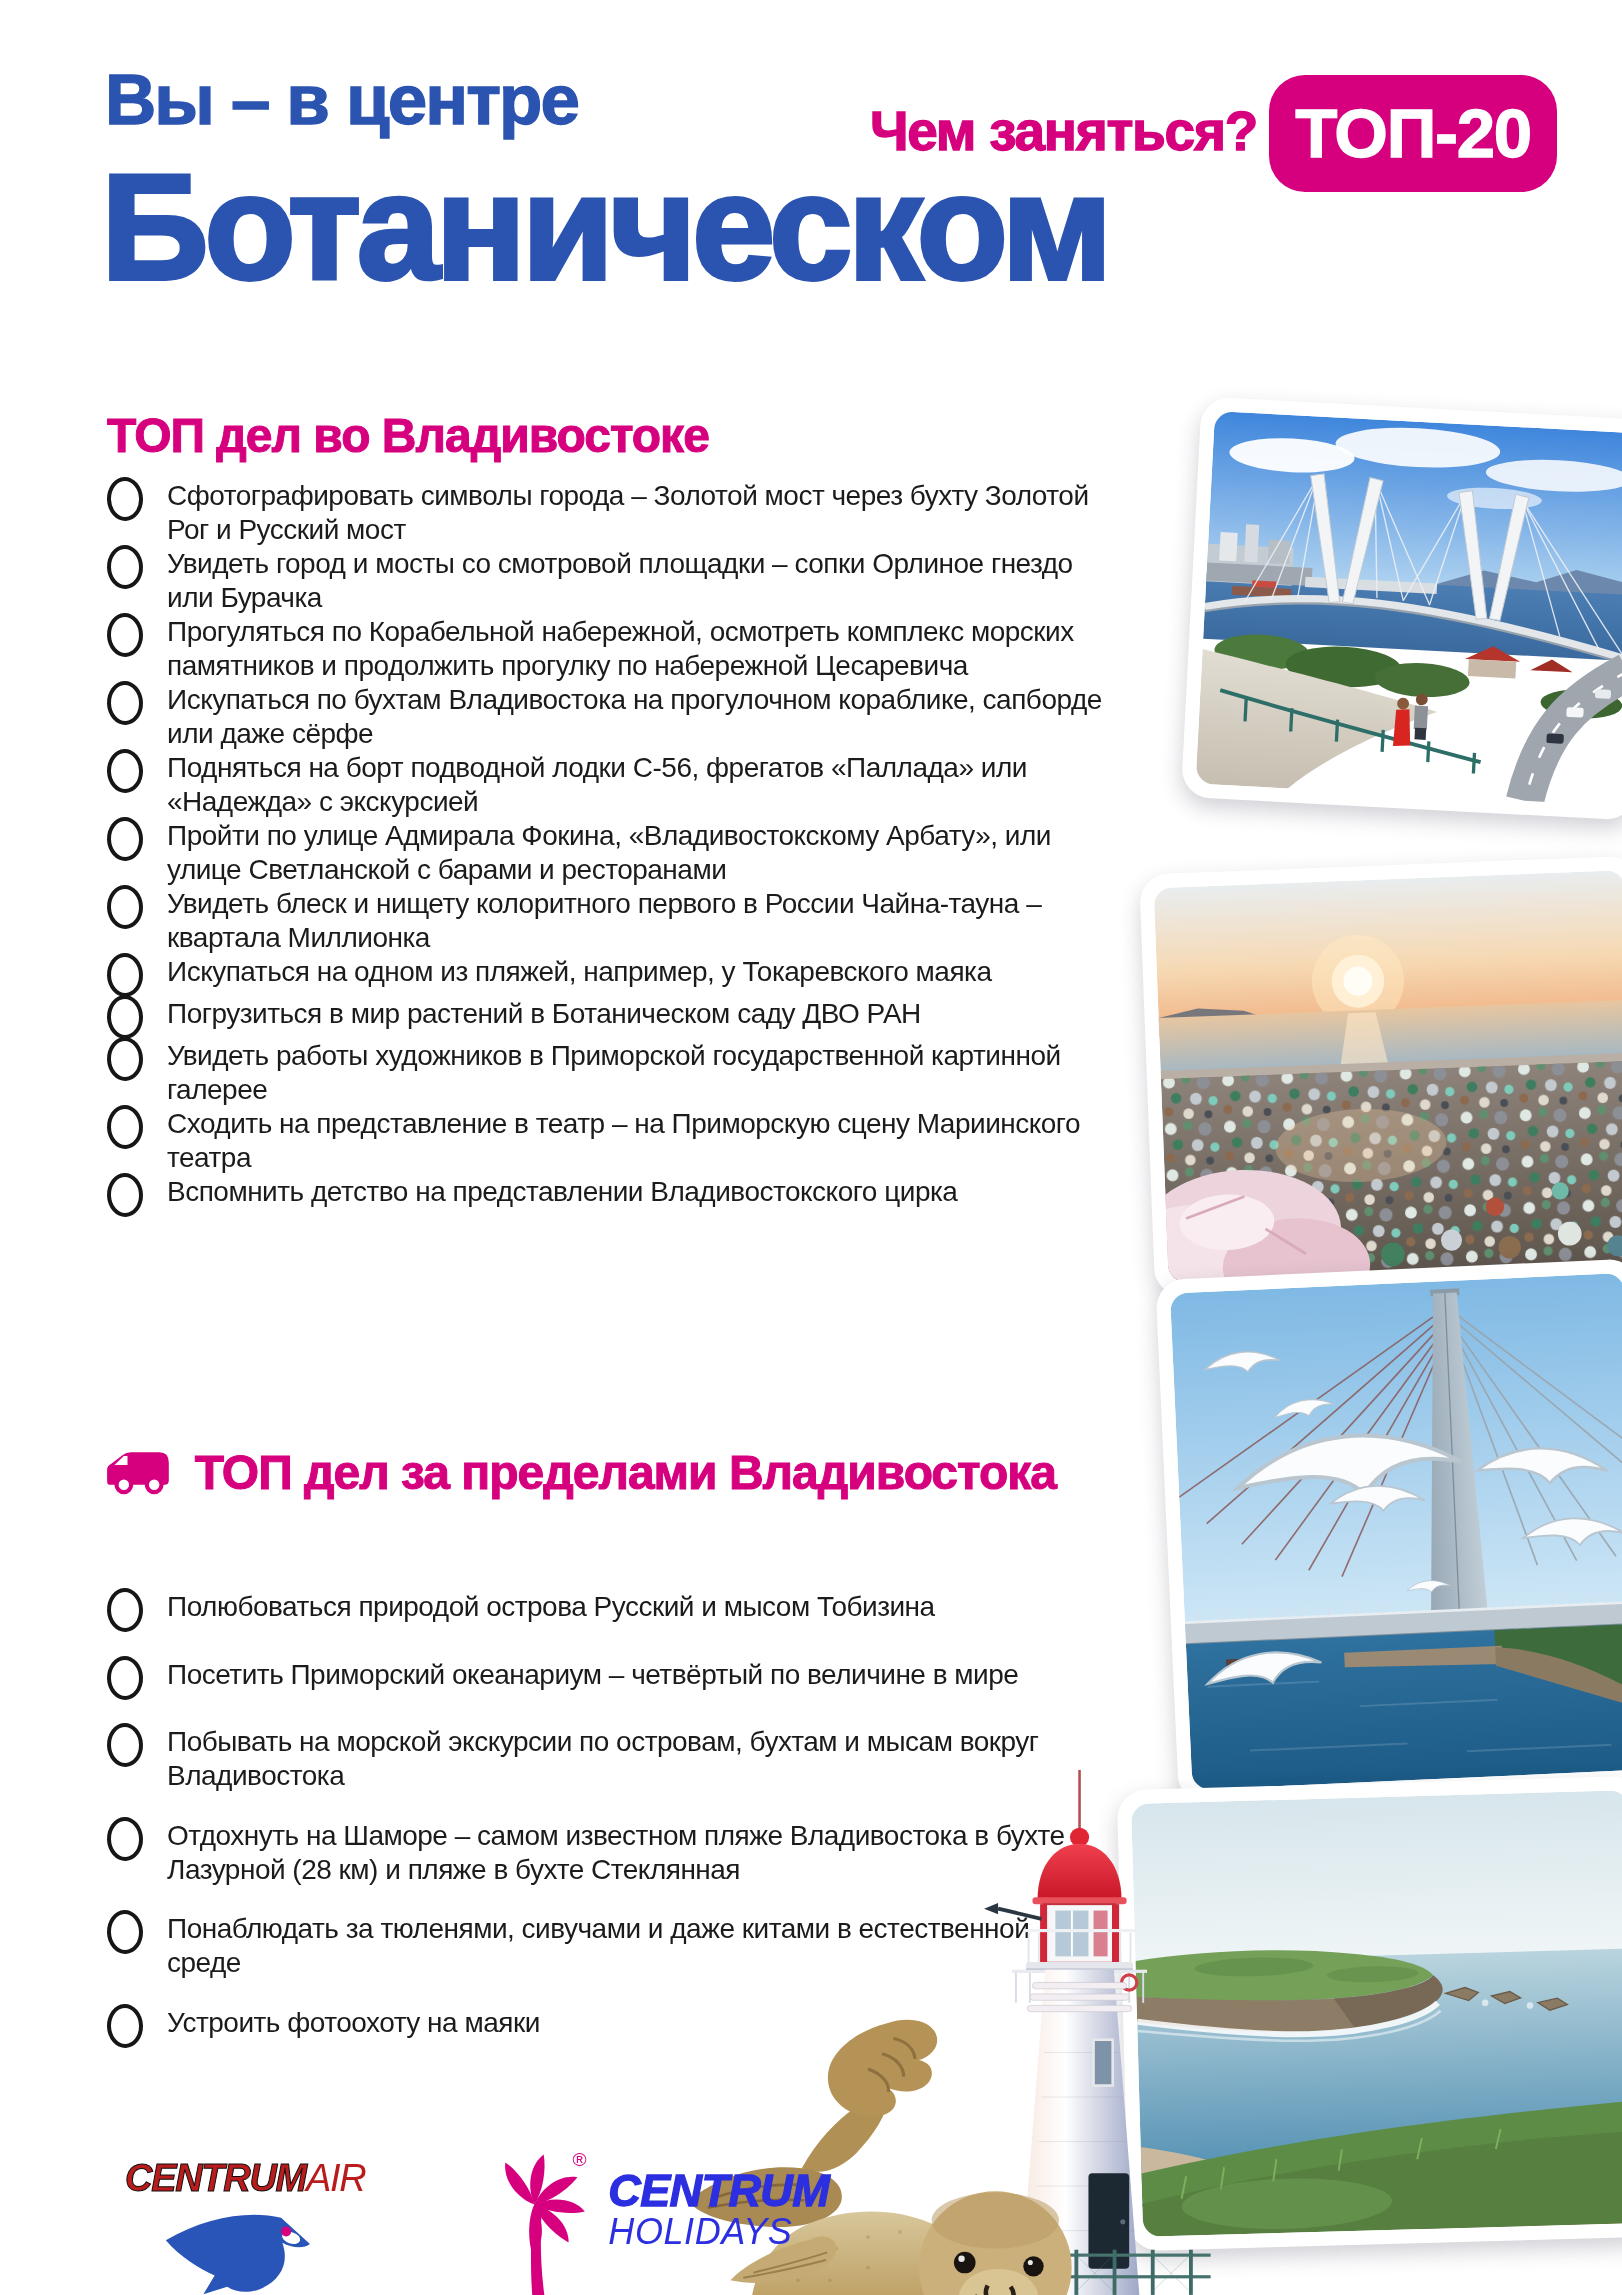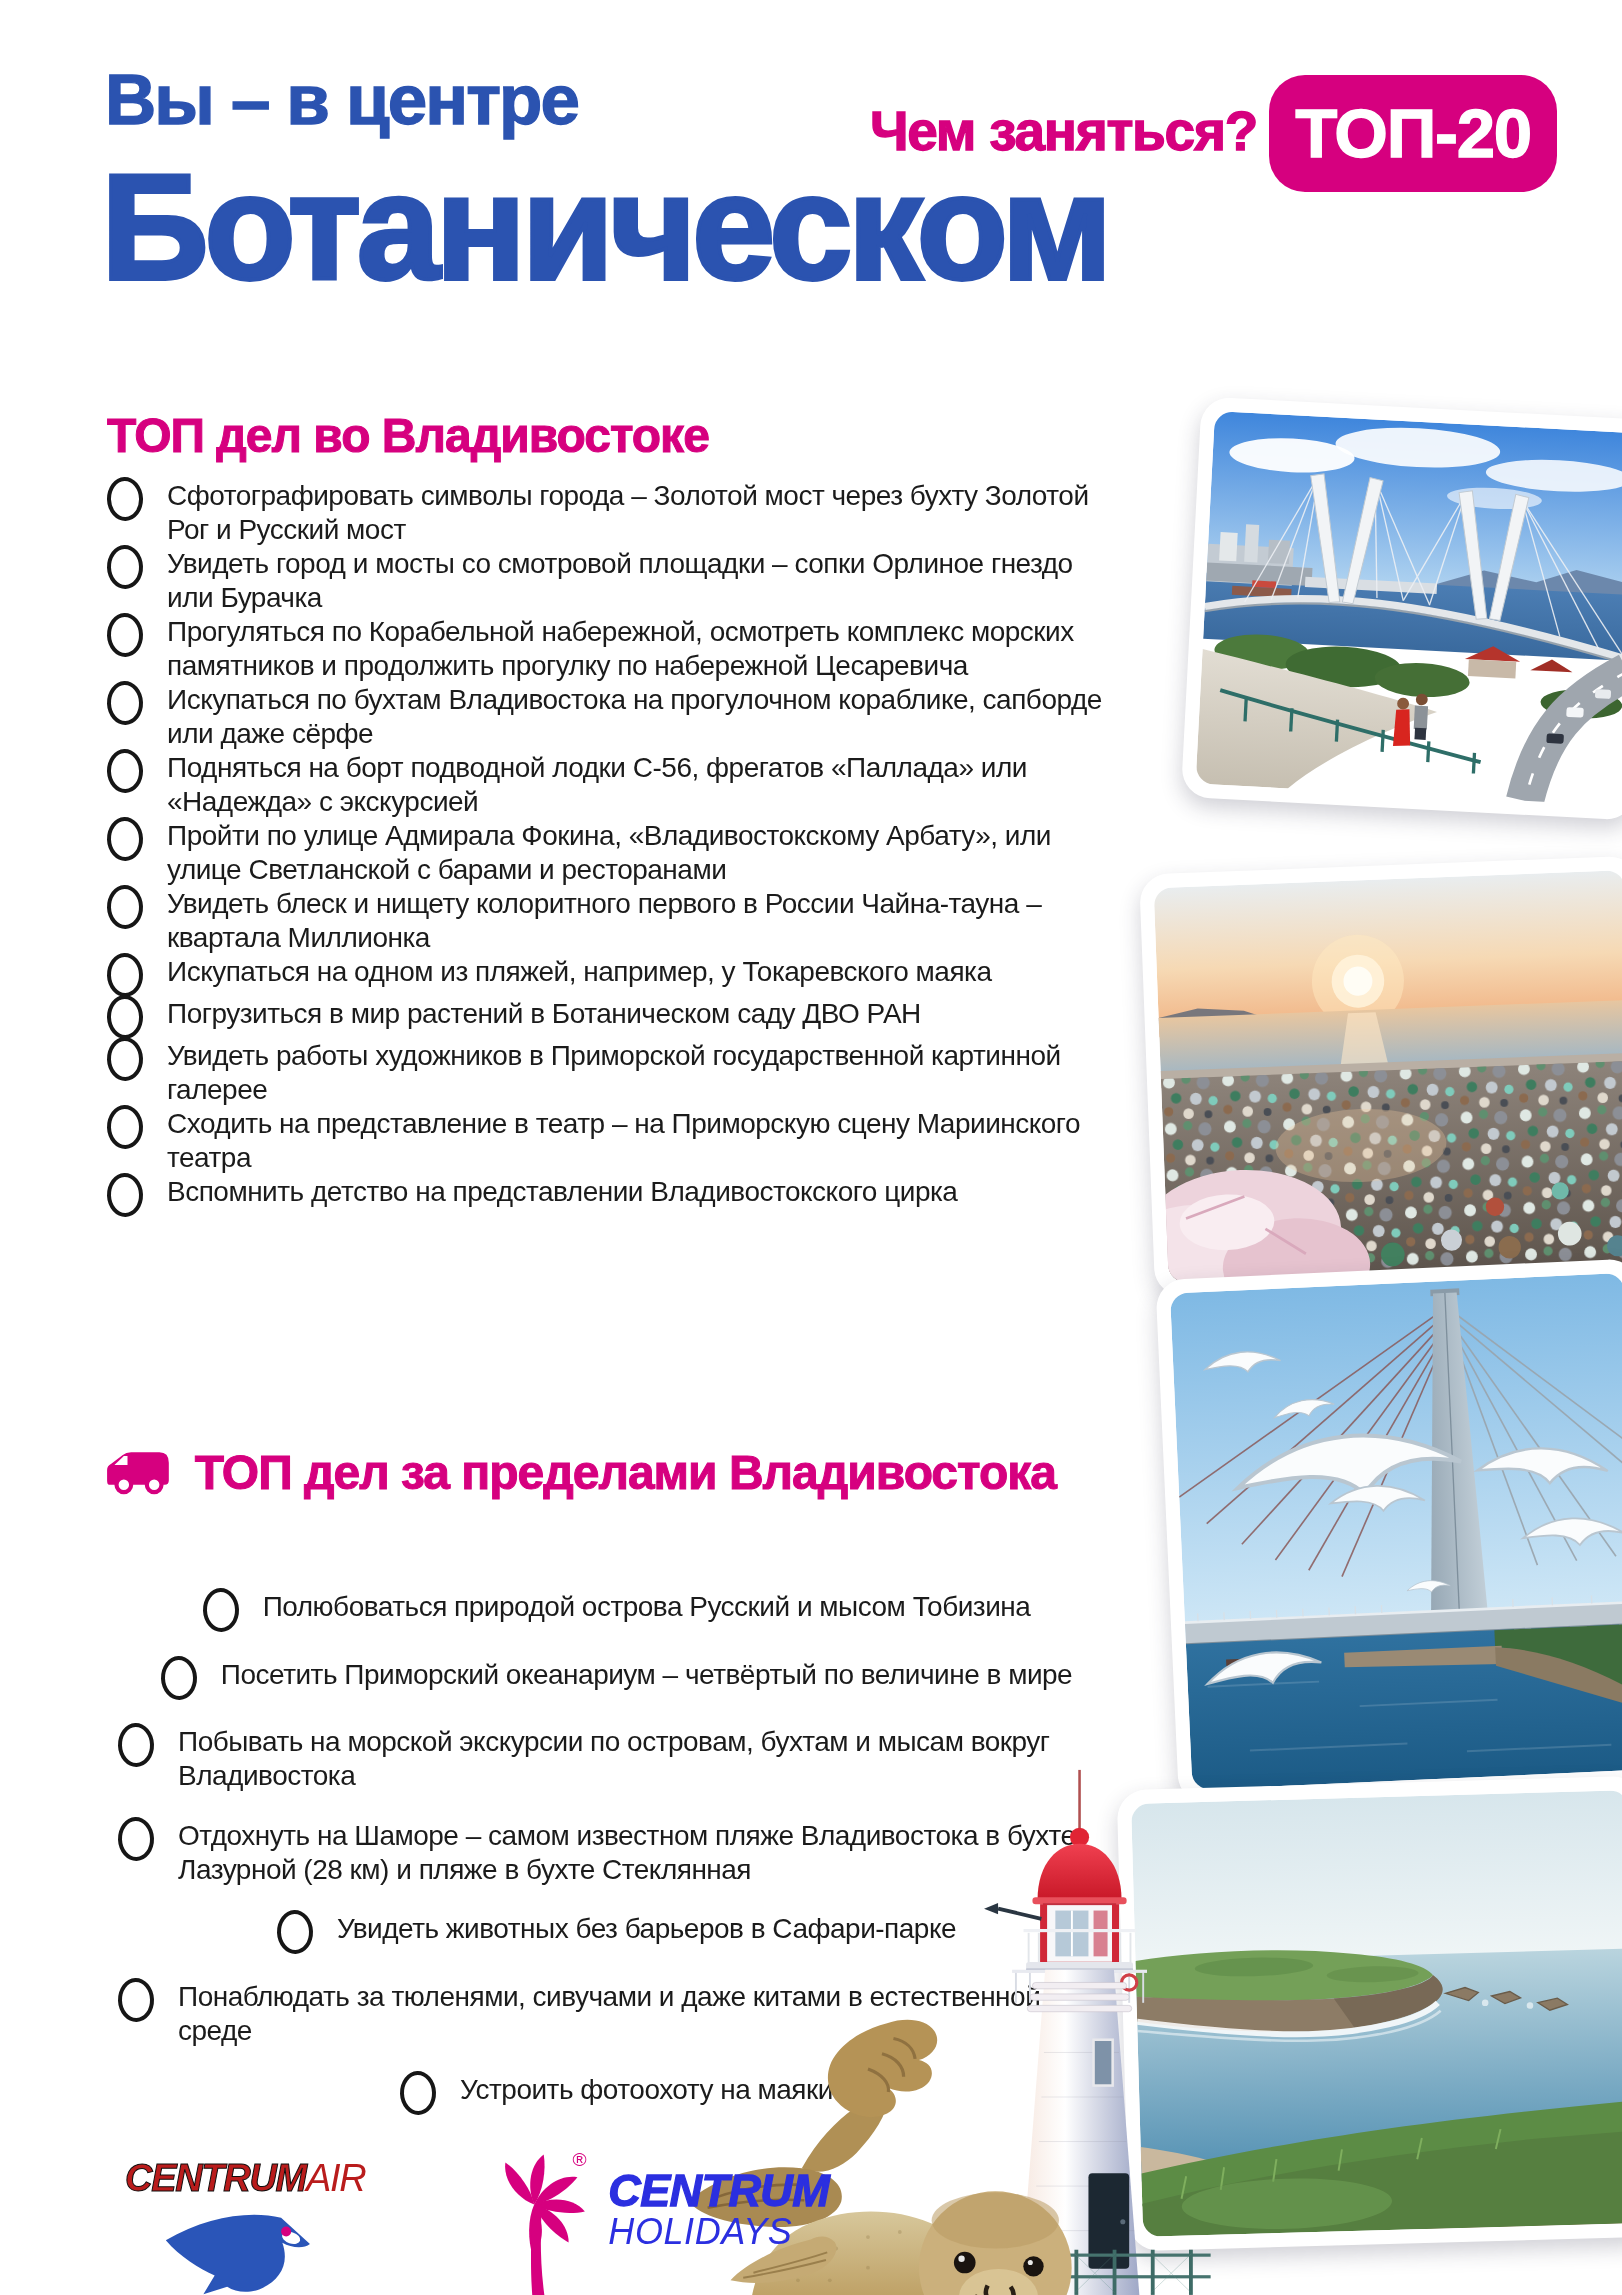--- a/index.html
+++ b/index.html
@@ -15,21 +15,21 @@
   .badge{position:absolute;left:1269px;top:75px;width:288px;height:117px;background:var(--pink);
          border-radius:36px;display:flex;align-items:center;justify-content:center;}
   .badge span{color:#fff;font-size:69px;font-weight:700;letter-spacing:-1.3px;-webkit-text-stroke:1.3px #fff;}
   
   .sec-title{position:absolute;font-size:48px;font-weight:700;color:var(--pink);
              letter-spacing:-1px;-webkit-text-stroke:1px var(--pink);display:flex;align-items:center;gap:21.7px;}
   #sec1-title{left:107px;top:408px;}
   #sec2-title{left:105px;top:1445px;justify-content:center;}
   .list{position:absolute;left:107px;width:1019px;display:flex;flex-direction:column;}
   #list-city{top:479px;}
-  #list-out{top:1590px;gap:25.5px;align-items:center;}
+  #list-out{top:1590px;gap:25.5px;}
   .item{display:flex;align-items:flex-start;gap:24px;}
   .bullet{flex:0 0 auto;width:28px;height:36px;border:4.5px solid #161616;border-radius:50%;
           margin-top:-1.9px;transform:rotate(-2deg);background:#fff0;}
   .item p{margin:0;font-size:28px;line-height:34px;letter-spacing:-0.5px;max-width:937px;color:#1b1b1b;}
   
   .card{position:absolute;background:#fff;border-radius:29px;padding:14px;
         box-shadow:0 9px 21.7px rgba(40,40,70,.22);}
   .card svg{display:block;border-radius:18px;}
   #card1{left:1191px;top:408px;transform:rotate(3deg);z-index:2;}
   #card2{left:1147px;top:865px;transform:rotate(-2.2deg);z-index:3;}
@@ -153,24 +153,20 @@
       <div class="item">
         <span class="bullet"></span>
         <p>Побывать на морской экскурсии по островам, бухтам и мысам вокруг Владивостока</p>
       </div>
 
       <div class="item">
         <span class="bullet"></span>
         <p>Отдохнуть на Шаморе – самом известном пляже Владивостока в бухте Лазурной (28 км) и пляже в бухте Стеклянная</p>
       </div>
 
-      <div class="item">
-        <span class="bullet"></span>
-        <p>Увидеть животных без барьеров в Сафари-парке</p>
-      </div>
 
       <div class="item">
         <span class="bullet"></span>
         <p>Понаблюдать за тюленями, сивучами и даже китами в естественной среде</p>
       </div>
 
       <div class="item">
         <span class="bullet"></span>
         <p>Устроить фотоохоту на маяки</p>
       </div>

